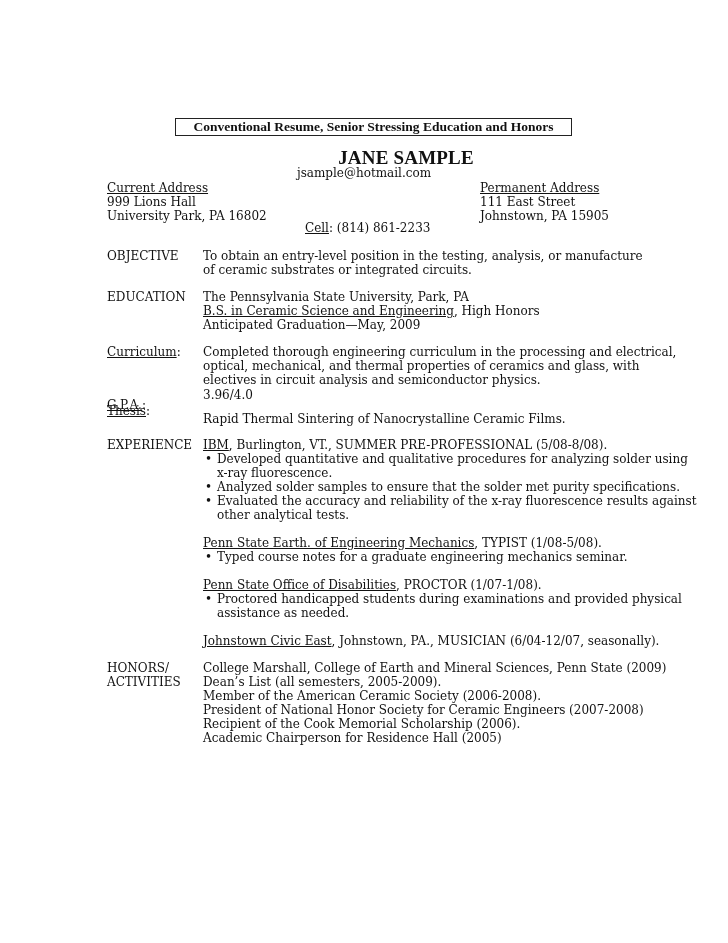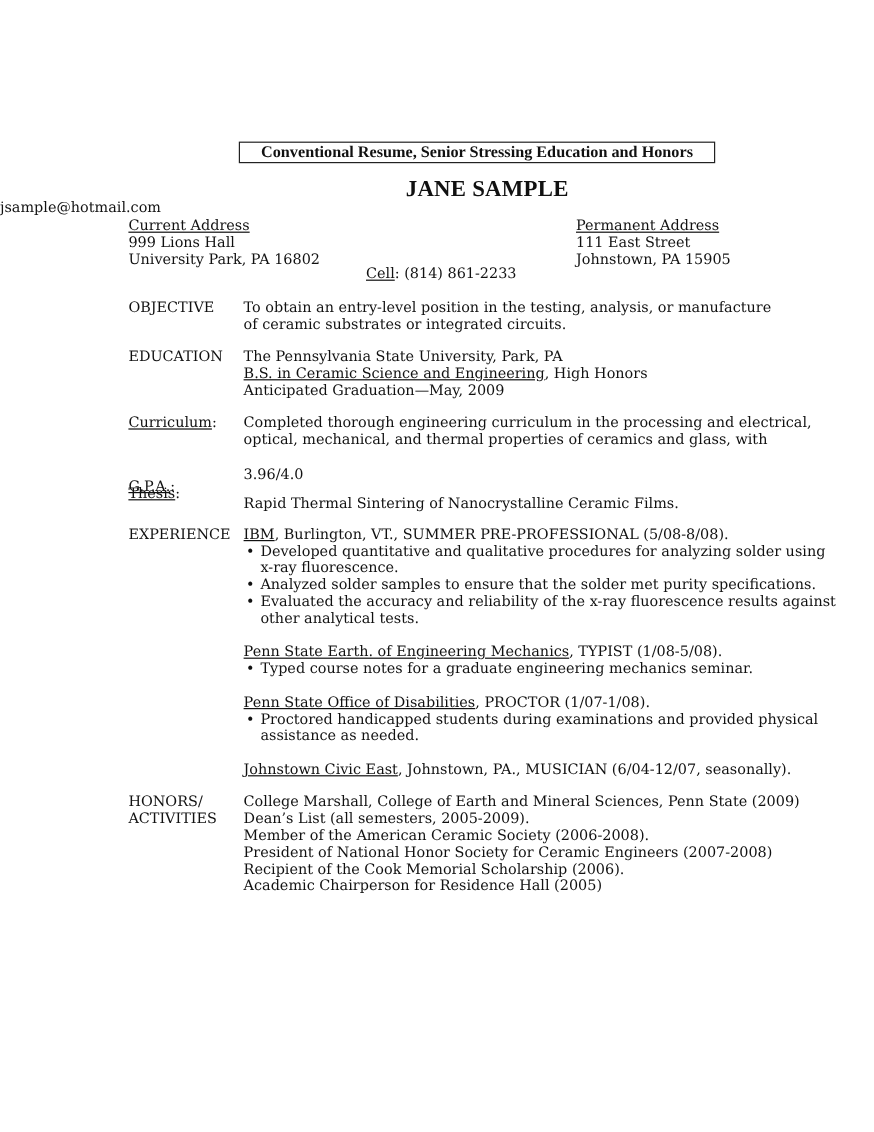--- a/index.html
+++ b/index.html
@@ -24,37 +24,36 @@
       top: 118px;
       width: 397px;
       height: 18px;
       border: 1.5px solid #222;
       box-sizing: border-box;
       text-align: center;
       font-family: "Liberation Serif", "DejaVu Serif", serif;
       font-weight: bold;
       font-size: 13.5px;
       line-height: 16px;
-      margin-left: 24px;
     }
     .name {
       position: absolute;
       left: 0; width: 728px; top: 148px;
       text-align: center;
       font-family: "Liberation Serif", "DejaVu Serif", serif;
       font-weight: bold;
       font-size: 19px;
       line-height: 20px;
       letter-spacing: 0.2px;
       padding-left: 42px;
     }
     .email {
       position: absolute;
       left: 0; width: 728px; top: 166px;
-      text-align: left;
+      text-align: center;
       font-size: 12px;
       line-height: 14px;
     }
     .u { text-decoration: underline; }
     .label { position: absolute; left: 107px; white-space: nowrap; }
     .content { position: absolute; left: 203px; width: 490px; }
     .line { display: block; white-space: nowrap; height: 14px; }
     .bullet-row { position: relative; display: block; height: auto; }
     .bullet-dot { position: absolute; left: 2px; top: 0; }
     .bullet-text { display: block; margin-left: 14px; white-space: nowrap; }
@@ -96,20 +95,21 @@
 <div class="content" style="top:290px;">
   <span class="line">The Pennsylvania State University, Park, PA</span>
   <span class="line"><span class="u">B.S. in Ceramic Science and Engineering</span><span>, High Honors</span></span>
   <span class="line">Anticipated Graduation—May, 2009</span>
 </div>
 
 <div class="label" style="top:345px;"><span class="u">Curriculum</span><span>:</span></div>
 <div class="content" style="top:345px;">
   <span class="line">Completed thorough engineering curriculum in the processing and electrical,</span>
   <span class="line">optical, mechanical, and thermal properties of ceramics and glass, with</span>
+  <span class="line">electives in circuit analysis and semiconductor physics.</span>
 </div>
 
 <div class="label" style="top:398px;"><span class="u">G.P.A.</span><span>:</span></div>
 <div class="content" style="top:388px;">3.96/4.0</div>
 <div class="label" style="top:404px;"><span class="u">Thesis</span><span>:</span></div>
 <div class="content" style="top:412px;">Rapid Thermal Sintering of Nanocrystalline Ceramic Films.</div>
 
 <div class="label" style="top:438px;">EXPERIENCE</div>
 <div class="content" style="top:438px;">
 

